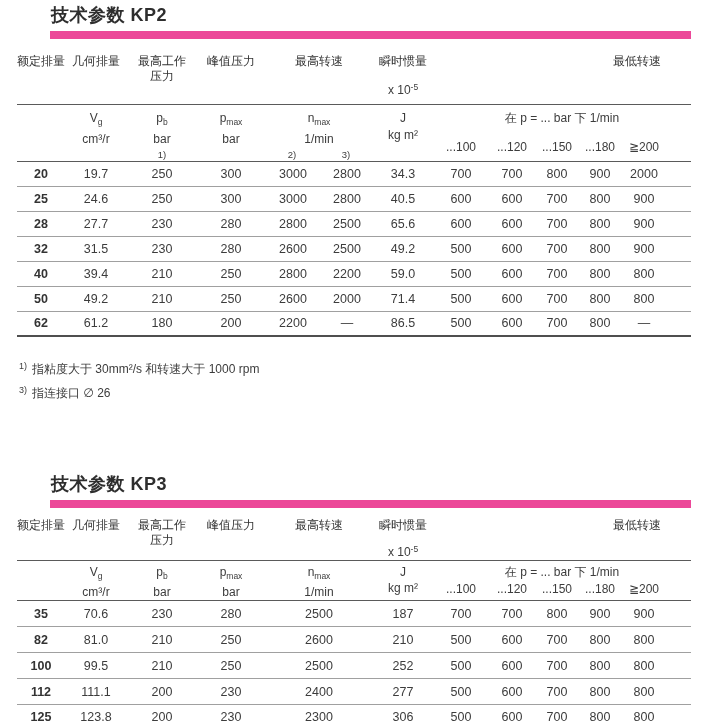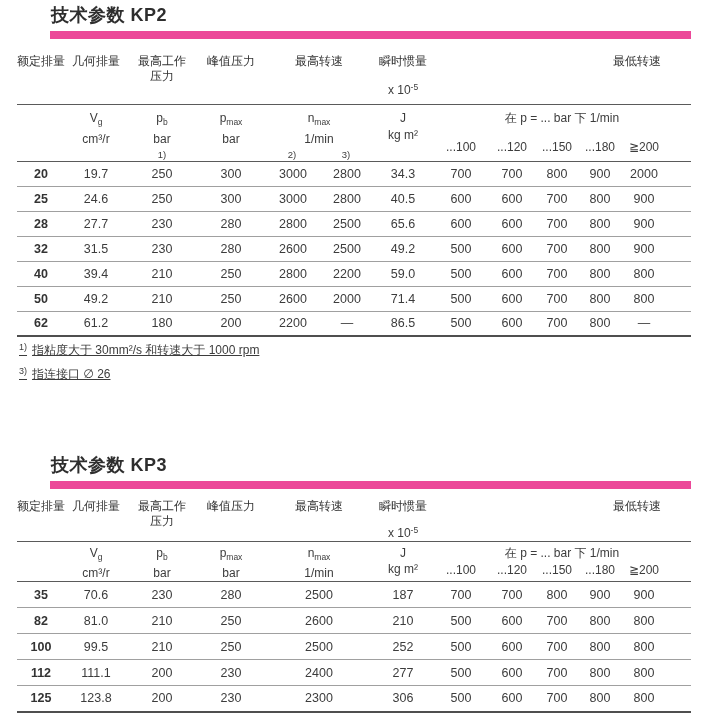--- a/index.html
+++ b/index.html
@@ -53,21 +53,21 @@
 
   
   tbody td { font-size:12.5px; border-bottom:1px solid #a0a0a0; }
   .t-kp2 tbody td { height:25px; }
   .t-kp3 tbody td { height:26px; }
   tbody tr:last-child td { border-bottom:2px solid #4f4f4f; }
   tbody td:first-child { font-weight:bold; color:#333;margin-top:7px; }
   tbody td:last-child { padding-right:24px; }
 
   
-  .footnotes { margin-top:0; padding-left:2px;text-decoration:underline; }
+  .footnotes { margin-top:19px; padding-left:2px; }
   .fn { font-size:12px; line-height:20.5px; color:#3c3c3c; }
   .fnm { font-size:9px; vertical-align:4px; margin-right:5px; }
 
   .sec-kp3 { margin-top:72px; }
 </style>
 </head>
 <body>
 
 <div class="page">
 

